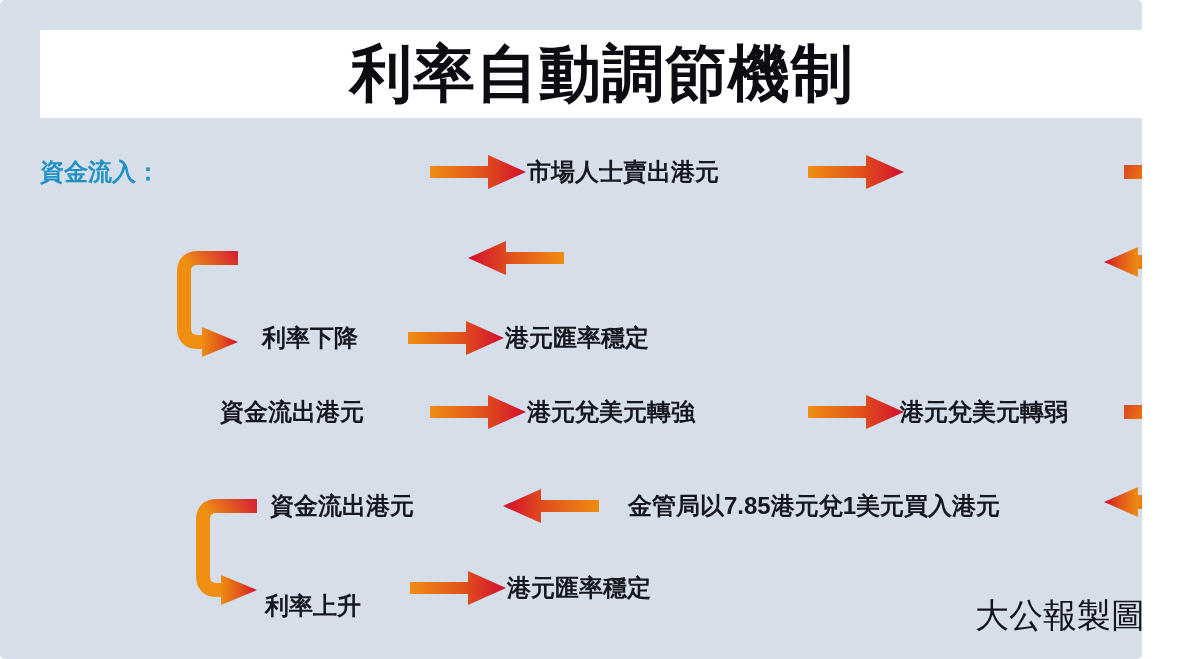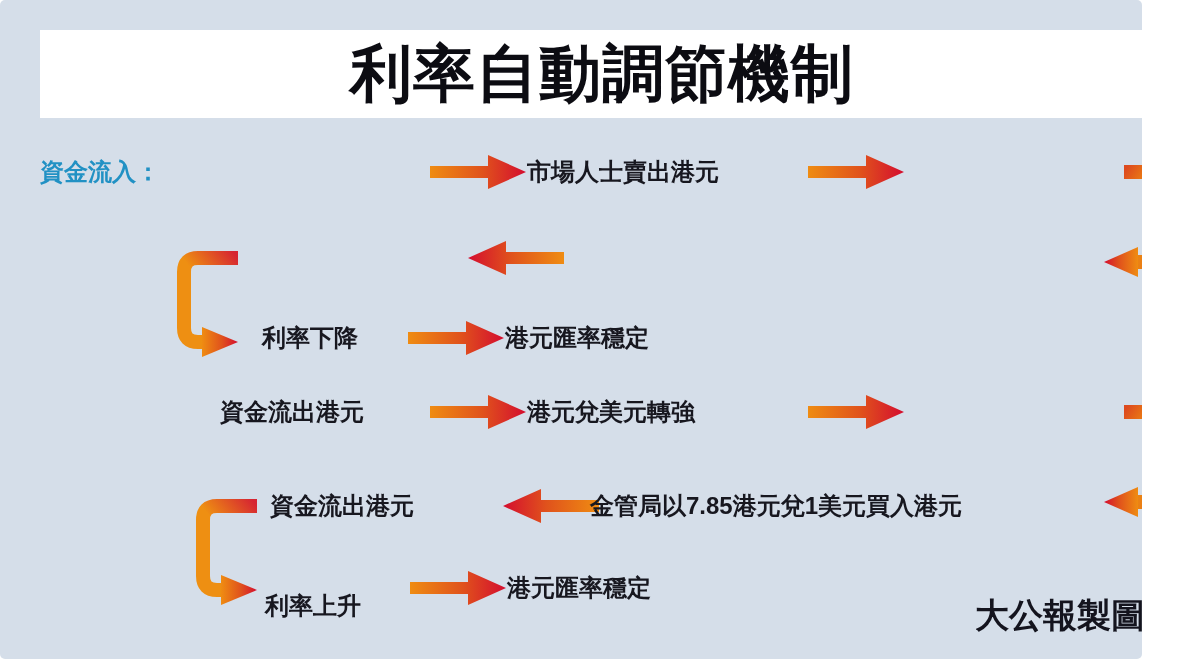--- a/index.html
+++ b/index.html
@@ -25,21 +25,21 @@
     font-size:24px;font-weight:700;color:#17171f;
     white-space:nowrap;letter-spacing:0px;
   }
   .lbl-in{color:#2191c4;font-weight:800;}
   .lbl-out{color:#14142a;font-weight:800;}
   .ar{position:absolute;width:96px;height:40px;display:block;}
   .elbow-r{position:absolute;width:70px;height:122px;display:block;}
   .elbow-l{position:absolute;width:72px;height:118px;display:block;}
   .credit{
     position:absolute;left:975px;top:593px;height:44px;line-height:44px;
-    font-size:34px;font-weight:700;color:#14141e;white-space:nowrap;
+    font-size:34px;font-weight:400;color:#14141e;white-space:nowrap;
   }
 </style>
 </head>
 <body>
 
 <div class="stage">
 
   <svg width="0" height="0" style="position:absolute" aria-hidden="true">
     <defs>
       <linearGradient id="agR" x1="0" y1="0" x2="1" y2="0">
@@ -97,34 +97,35 @@
   <div class="txt" style="left:505px;top:316px">港元匯率穩定</div>
 
   <div class="txt" style="left:220px;top:390px">資金流出港元</div>
   <svg class="ar" style="left:430px;top:392px" viewBox="0 0 96 40">
       <polygon points="0,14 58,14 58,3 96,20 58,37 58,26 0,26" fill="url(#agR)"></polygon>
     </svg>
   <div class="txt" style="left:527px;top:390px">港元兌美元轉強</div>
   <svg class="ar" style="left:808px;top:392px" viewBox="0 0 96 40">
       <polygon points="0,14 58,14 58,3 96,20 58,37 58,26 0,26" fill="url(#agR)"></polygon>
     </svg>
+  <div class="txt" style="left:900px;top:390px">港元兌美元轉弱</div>
   <svg class="elbow-r" style="left:1098px;top:398px" viewBox="0 0 70 122">
     <path d="M26 14 H44 Q60 14 60 30 V88 Q60 104 44 104 H40" fill="none" stroke="url(#egR)" stroke-width="14"></path>
     <polygon points="40,89 40,119 6,104" fill="url(#agL)"></polygon>
   </svg>
 
   <svg class="elbow-l" style="left:193px;top:494px" viewBox="0 0 72 118">
     <path d="M64 12 H24 Q10 12 10 26 V82 Q10 96 24 96 H28" fill="none" stroke="url(#egL)" stroke-width="14"></path>
     <polygon points="28,81 28,111 64,96" fill="url(#agR)"></polygon>
   </svg>
   <div class="txt" style="left:270px;top:484px">資金流出港元</div>
   <svg class="ar" style="left:503px;top:486px" viewBox="0 0 96 40">
       <polygon points="96,14 38,14 38,3 0,20 38,37 38,26 96,26" fill="url(#agL)"></polygon>
     </svg>
-  <div class="txt" style="left:590px;top:484px">金管局以7.85港元兌1美元買入港元</div>
+  <div class="txt" style="left:628px;top:484px">金管局以7.85港元兌1美元買入港元</div>
 
   <div class="txt" style="left:265px;top:584px">利率上升</div>
   <svg class="ar" style="left:410px;top:568px" viewBox="0 0 96 40">
       <polygon points="0,14 58,14 58,3 96,20 58,37 58,26 0,26" fill="url(#agR)"></polygon>
     </svg>
   <div class="txt" style="left:507px;top:566px">港元匯率穩定</div>
 
   <div class="credit">大公報製圖</div>
 
 </div>

